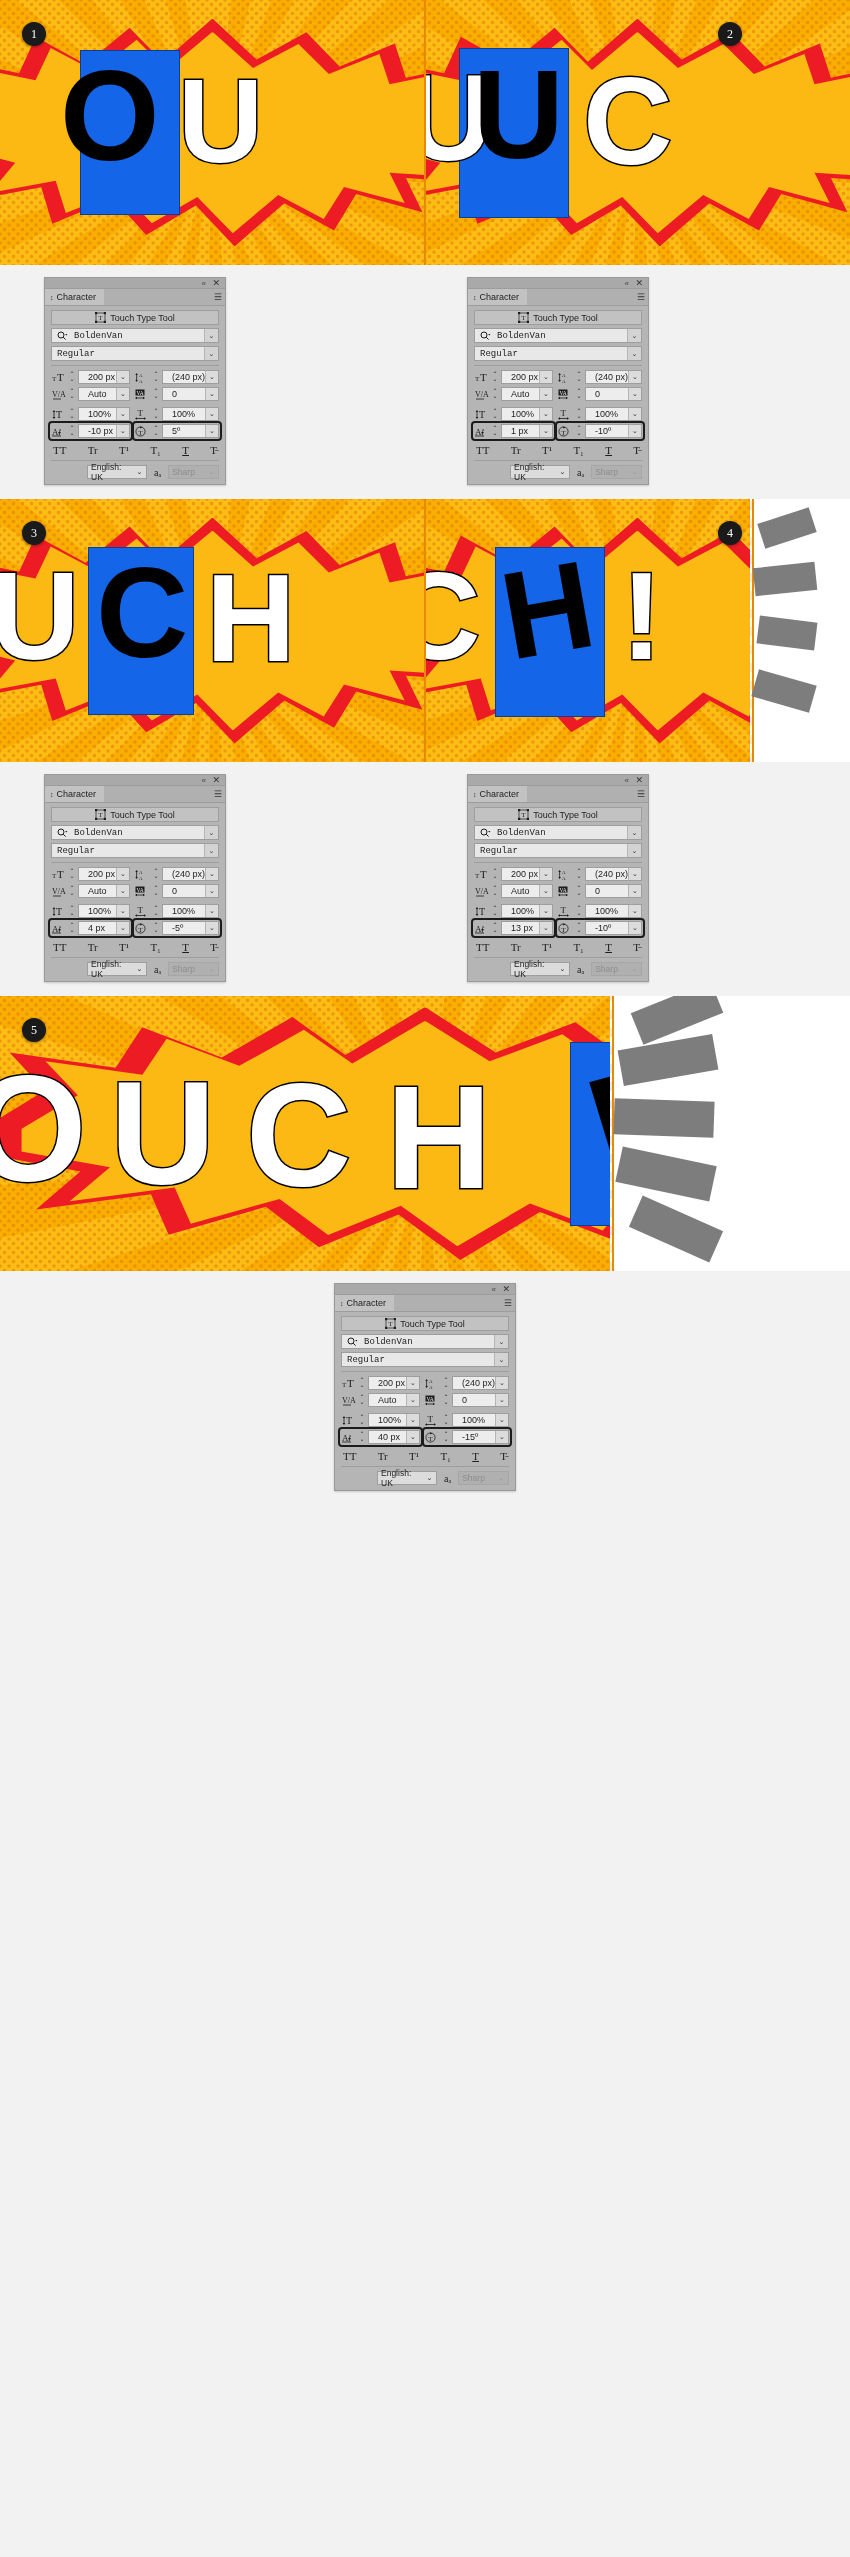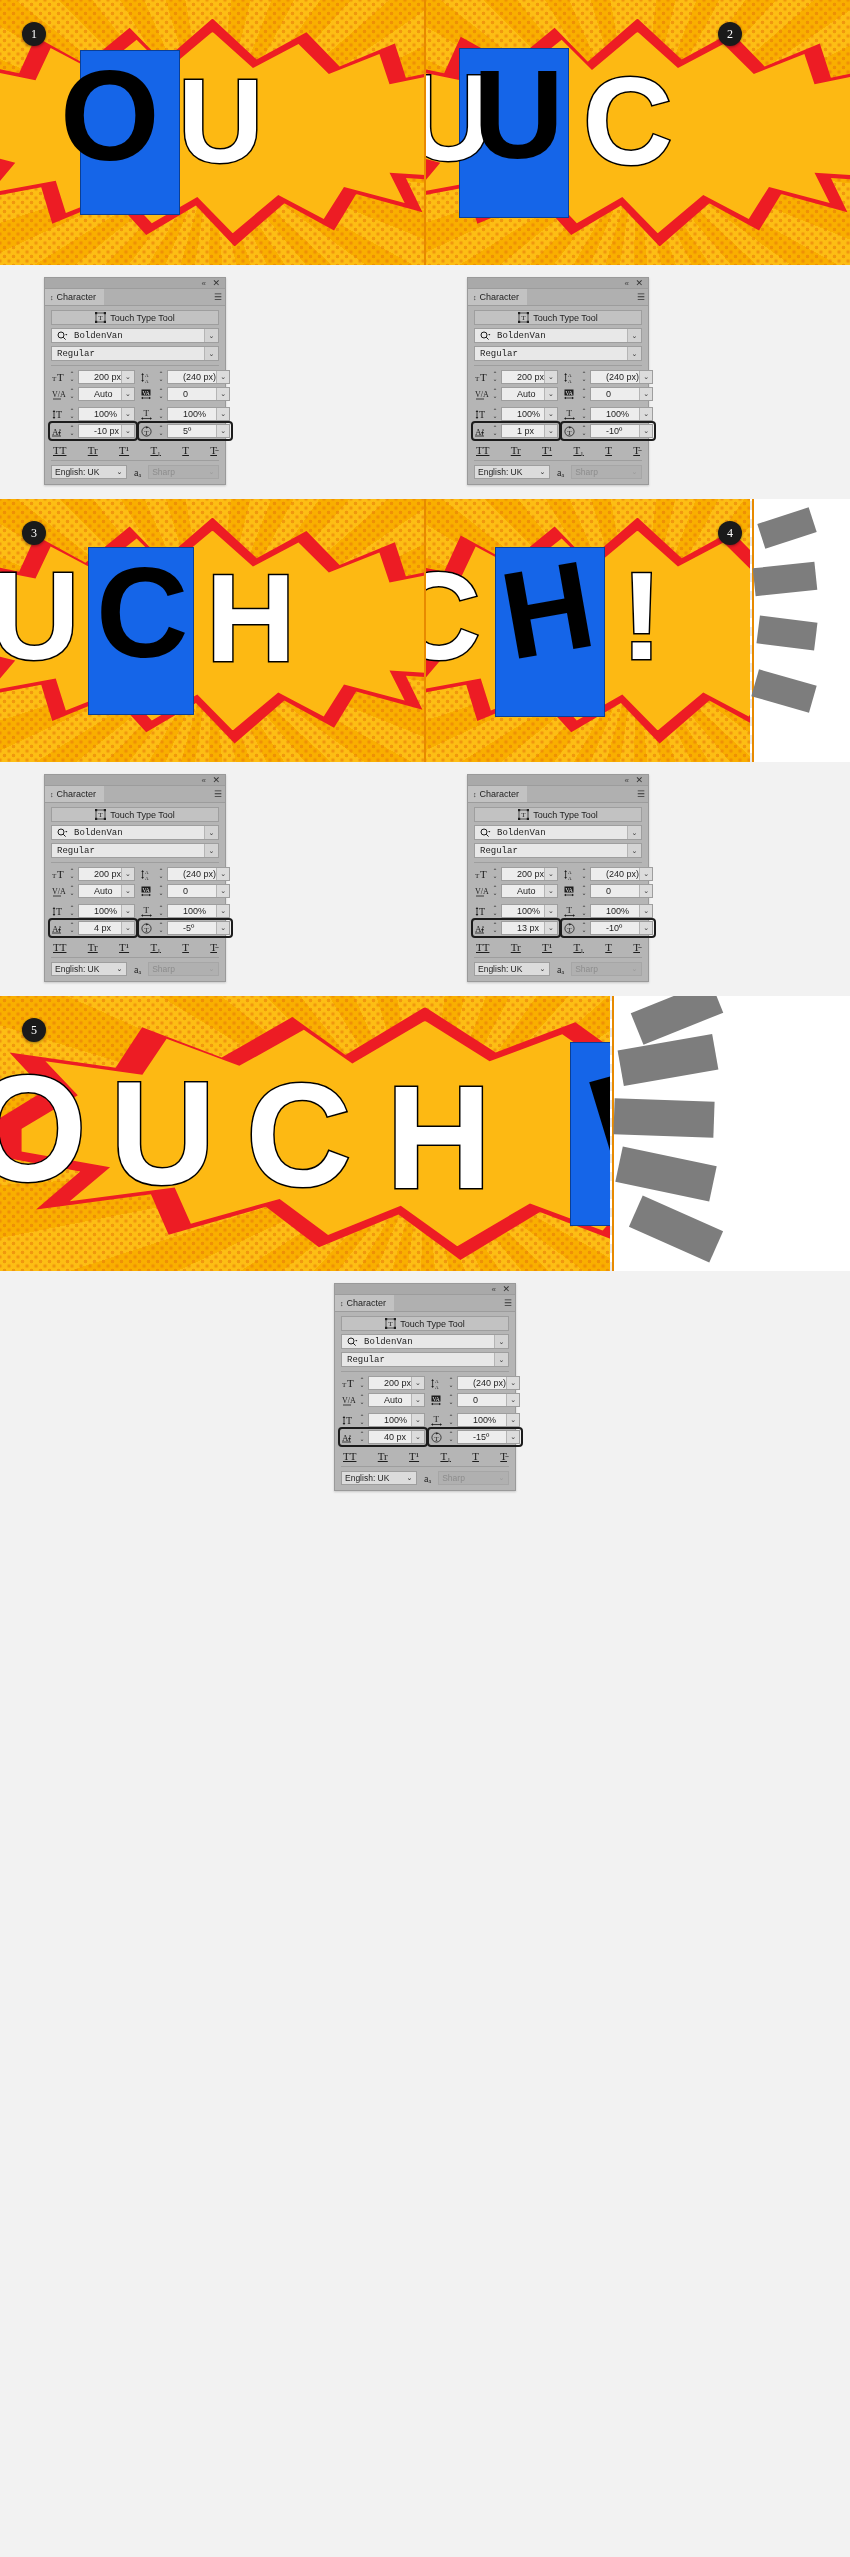--- a/index.html
+++ b/index.html
@@ -187,34 +187,34 @@
   .ctl {
     display:flex; align-items:center; gap:2px; margin-bottom:3px;
   }
   .ctl.hl { outline:2px solid #1c1c1c; outline-offset:1px; border-radius:1px; }
   .ctl-icon { width:15px; height:14px; flex:0 0 15px; display:flex; align-items:center; justify-content:center; font-size:9px; color:#1d1d1d; }
   .stepper { width:8px; height:14px; display:flex; flex-direction:column; align-items:center; justify-content:center; line-height:5px; font-size:6px; color:#2b2b2b; cursor:pointer;}
   .inputbox {
     flex:1; height:14px; background:#ededed; border:1px solid #9e9e9e;
     display:flex; align-items:center; font-size:9px; color:#1d1d1d; min-width:0;
   }
-  .inputbox .txt { flex:1; padding-left:15px; overflow:hidden; white-space:nowrap; }
+  .inputbox .txt { flex:1; padding-left:9px; overflow:hidden; white-space:nowrap; }
   .inputbox .dd { width:13px; height:100%; background:#dcdcdc; border-left:1px solid #b5b5b5;
     display:flex; align-items:center; justify-content:center; font-size:7px; color:#333; }
 
   .glyph-row {
     display:flex; align-items:center; justify-content:space-between;
     padding:3px 2px 3px 2px; font-family:"Liberation Serif", serif; font-size:11px; color:#1d1d1d;
   }
-  .glyph-row span { cursor:pointer;text-decoration:underline; }
+  .glyph-row span { cursor:pointer; }
 
   .bottom-row { display:flex; align-items:center; gap:5px; margin-top:2px; }
   .lang {
-    width:76px; height:14px; background:#dcdcdc; border:1px solid #9e9e9e;
-    display:flex; align-items:center; font-size:8.5px; color:#1d1d1d;
+    width:60px; height:14px; background:#dcdcdc; border:1px solid #9e9e9e;
+    display:flex; align-items:center; font-size:8.5px; color:#1d1d1d;margin-left:36px;
   }
   .lang .txt { flex:1; padding-left:3px; }
   .lang .dd { width:13px; display:flex; align-items:center; justify-content:center; font-size:7px; }
   .aa { font-family:"Liberation Serif", serif; font-size:10px; padding:0 2px; }
   .antialias { flex:1; height:14px; background:#b0b0b0; border:1px solid #a6a6a6;
      display:flex; align-items:center; font-size:8.5px; color:#8d8d8d; }
   .antialias .txt { flex:1; padding-left:3px; }
   .antialias .dd { width:13px; display:flex; align-items:center; justify-content:center; font-size:7px; color:#9a9a9a;}
 </style>
 </head>

